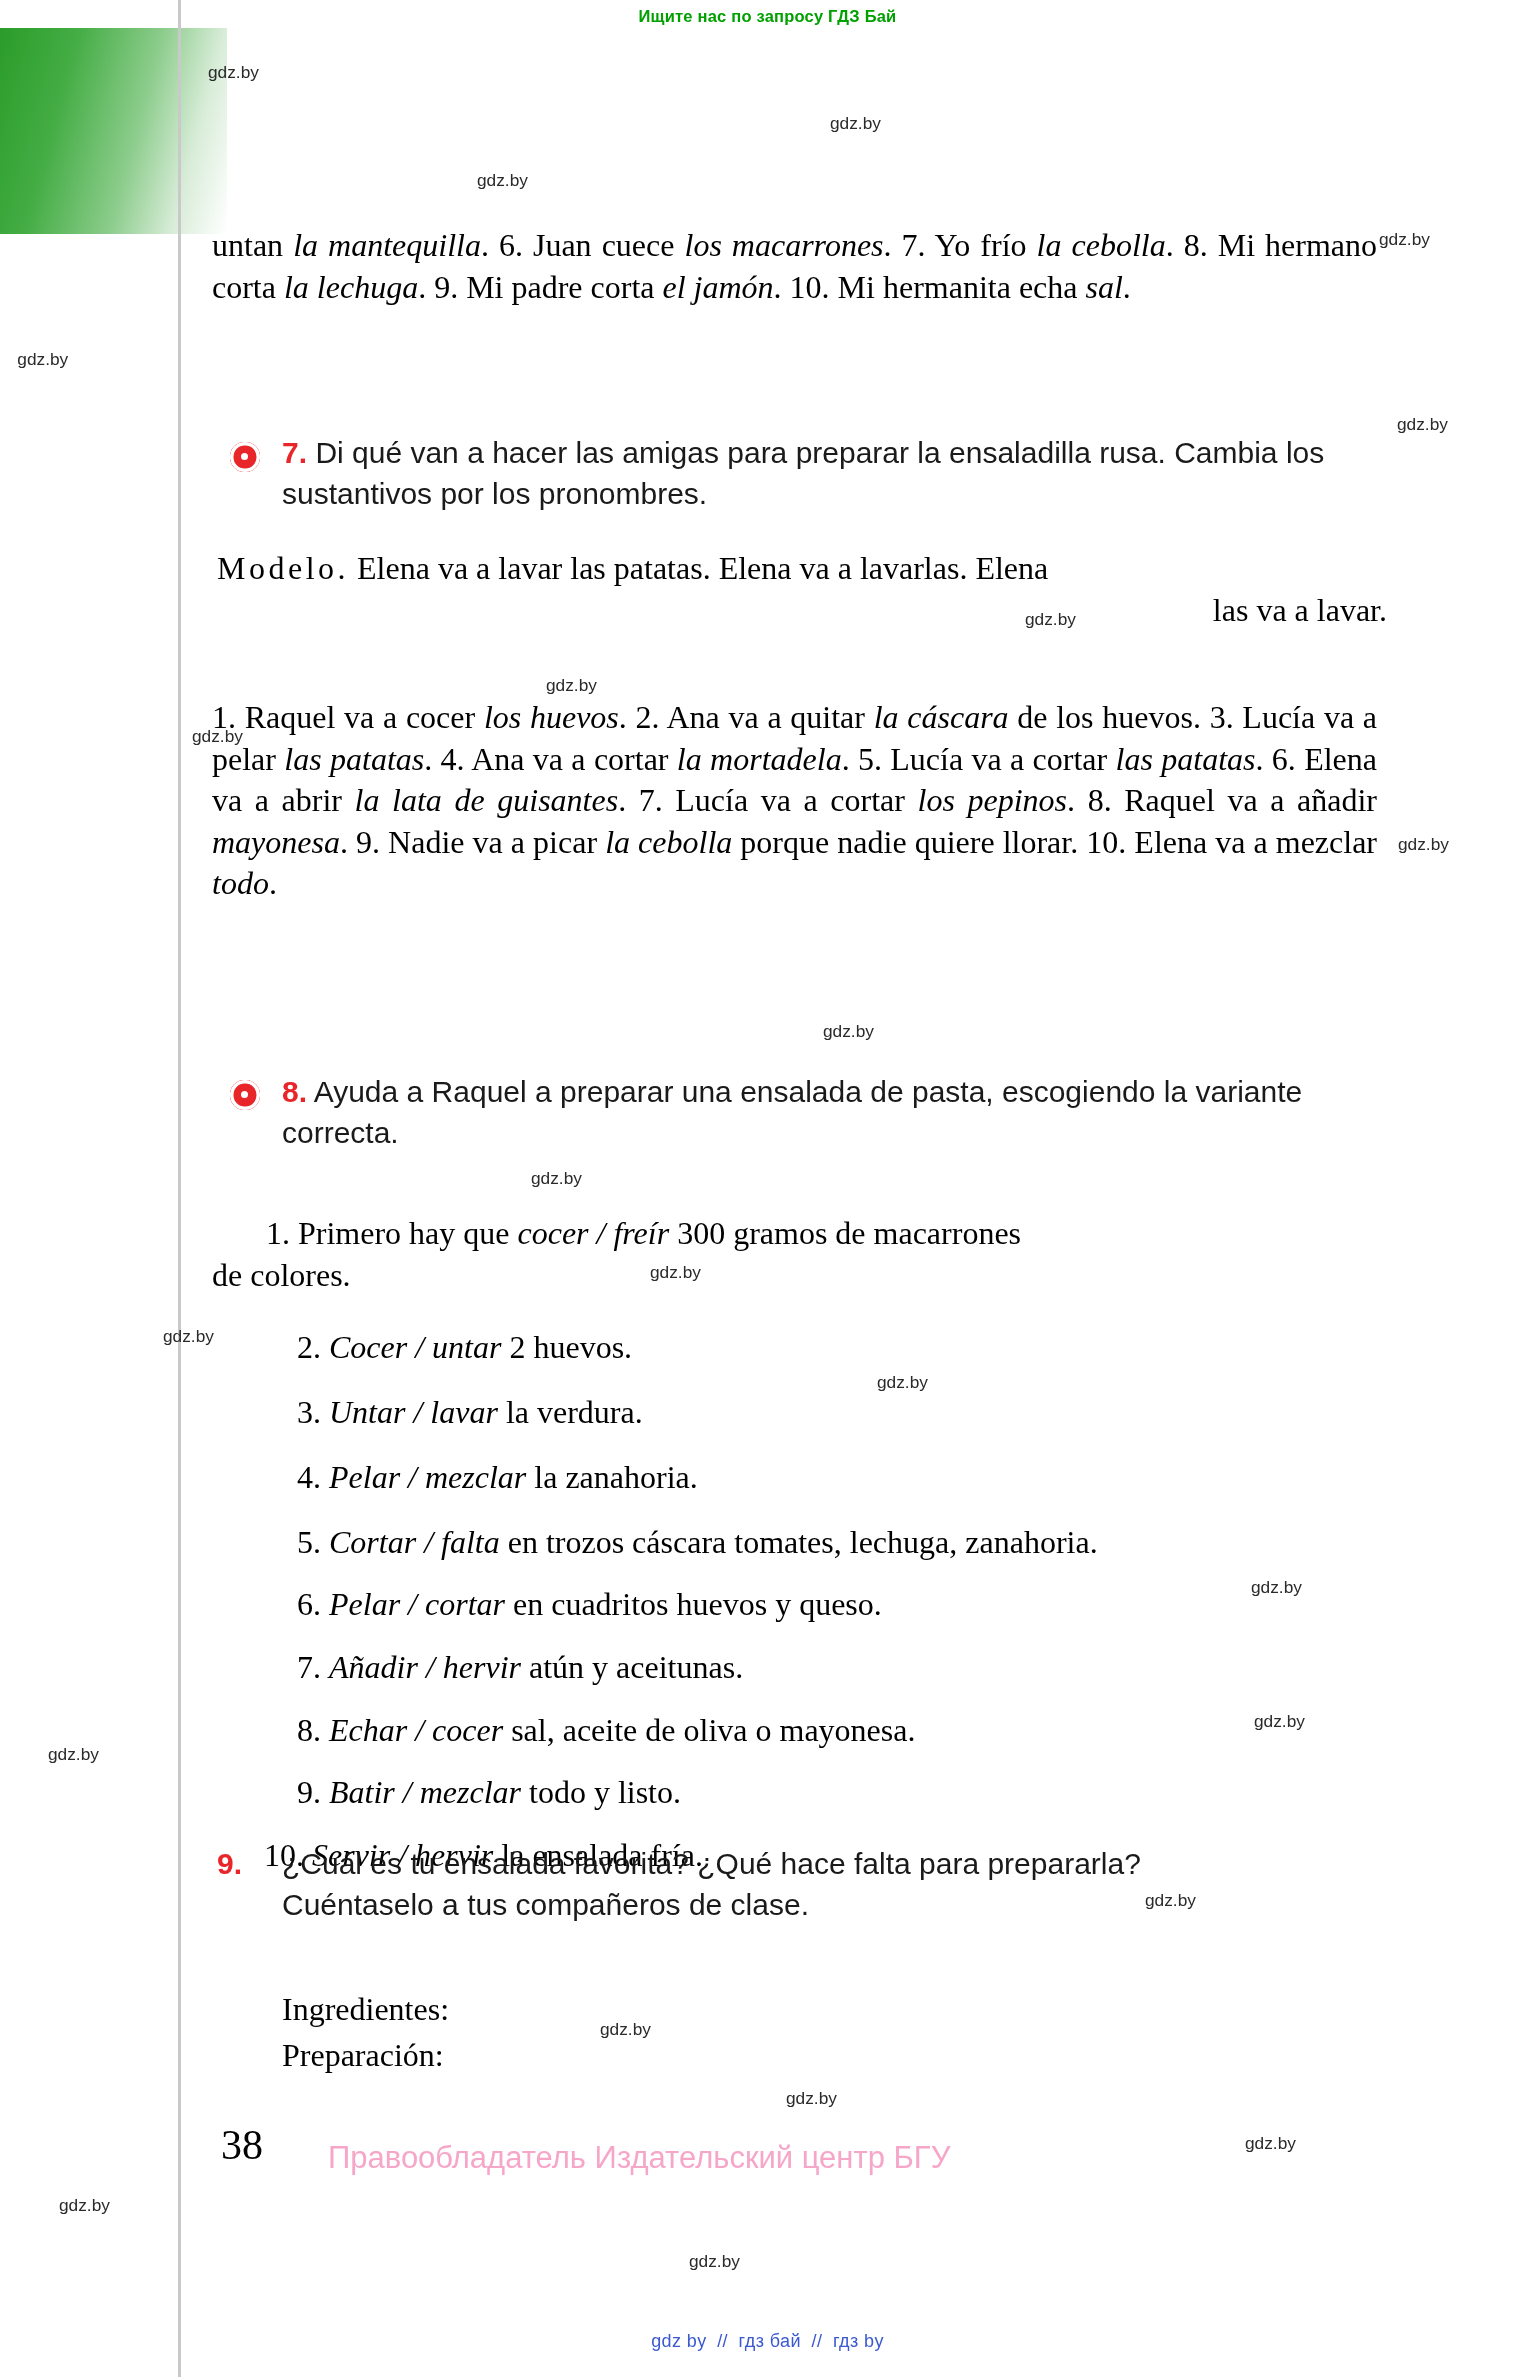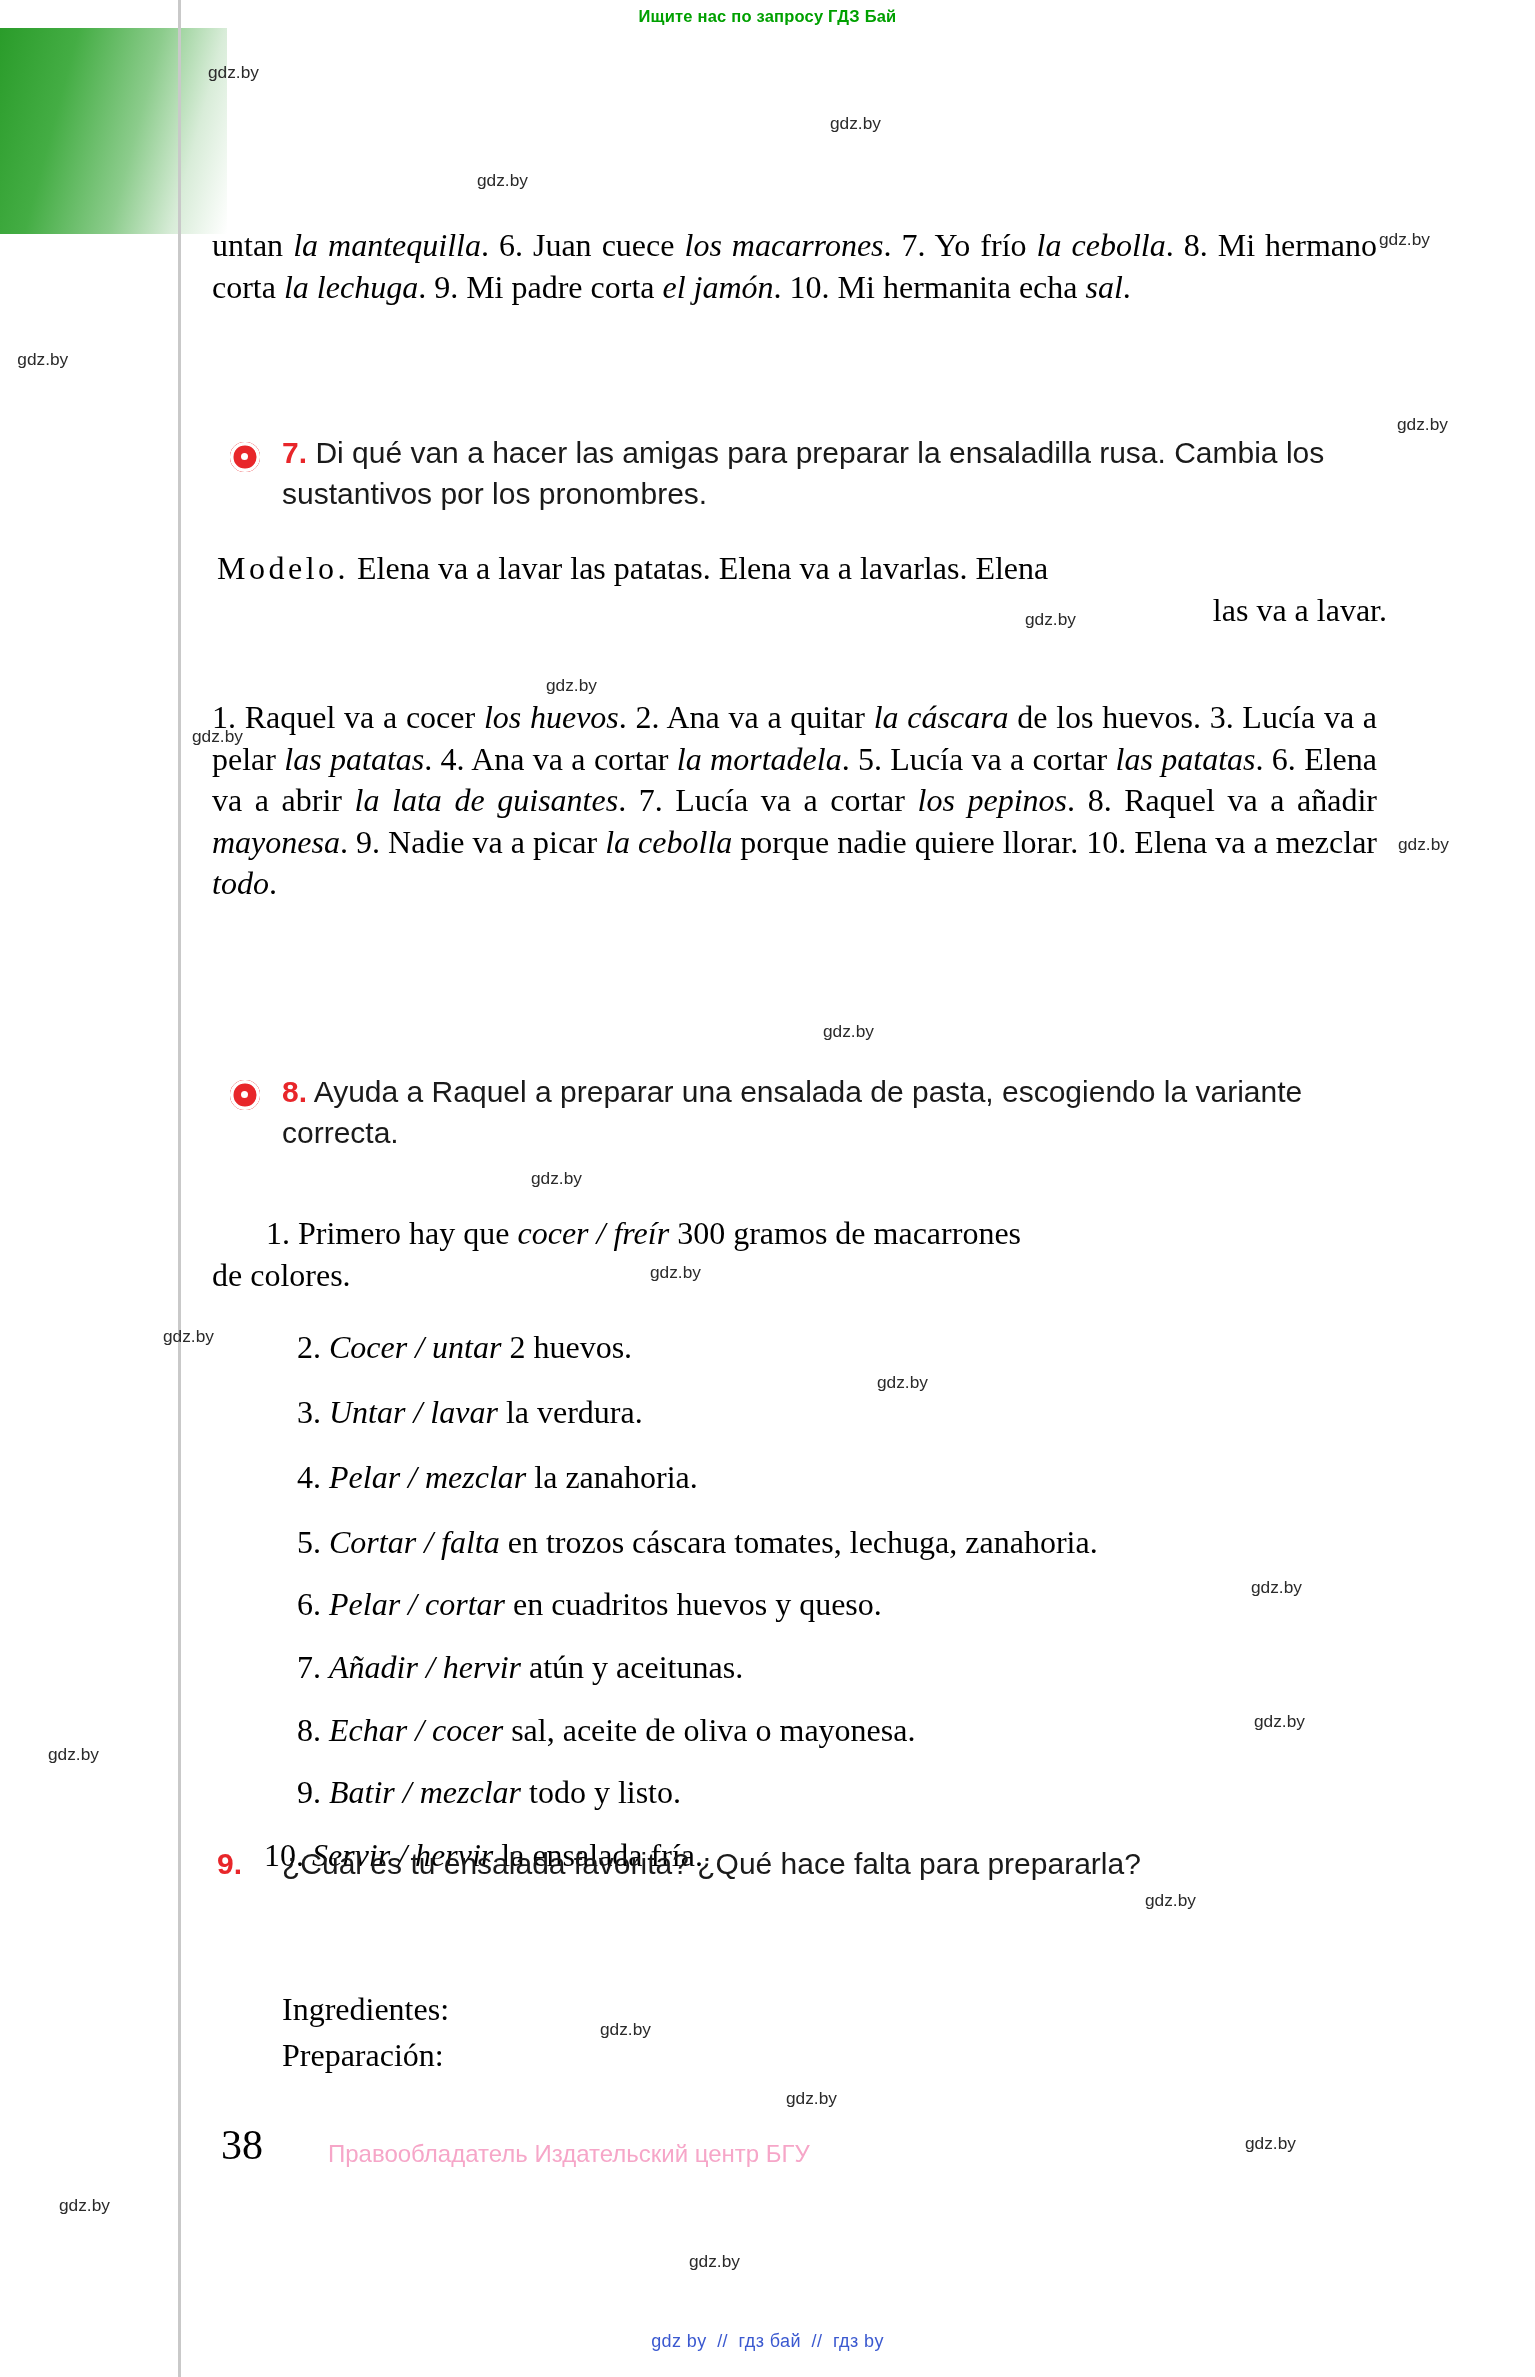--- a/index.html
+++ b/index.html
@@ -129,21 +129,21 @@
 
   .page-number {
     position: absolute;
     font-family: "Liberation Serif", serif;
     font-size: 42px;
   }
 
   .copyright {
     position: absolute;
     font-family: "Liberation Sans", sans-serif;
-    font-size: 24px;
+    font-size: 31px;
     color: #f6a6c8;
     white-space: nowrap;
   }
 
   .footer-links {
     position: absolute;
     left: 0;
     width: 1535px;
     text-align: center;
     font-family: "Liberation Sans", sans-serif;
@@ -225,20 +225,21 @@
     <div class="list-line" style="top: 1646px; left: 297px;"><span>7. </span><span class="it">Añadir / hervir</span><span> atún y aceitunas.</span></div>
     <div class="list-line" style="top: 1709px; left: 297px;"><span>8. </span><span class="it">Echar / cocer</span><span> sal, aceite de oliva o mayonesa.</span></div>
     <div class="list-line" style="top: 1771px; left: 297px;"><span>9. </span><span class="it">Batir / mezclar</span><span> todo y listo.</span></div>
     <div class="list-line" style="top: 1834px; left: 264px;"><span>10. </span><span class="it">Servir / hervir</span><span> la ensalada fría.</span></div>
   </div>
 
 <div class="ex-block" style="left:217px; top:1844px; width:1161px;">
   <span class="ex-num" style="position:absolute; left:0; top:0;">9.</span>
   <div style="margin-left:65px;">
     <div>¿Cuál es tu ensalada favorita? ¿Qué hace falta para prepararla?</div>
+    <div>Cuéntaselo a tus compañeros de clase.</div>
   </div>
 </div>
 
 <div class="ingredients" style="left:282px; top:1986px;">
   <div>Ingredientes:</div>
   <div>Preparación:</div>
 </div>
 
 <div class="page-number" style="left:221px; top:2121px;">38</div>
 <div class="copyright" style="left:328px; top:2140px;">Правообладатель Издательский центр БГУ</div>

